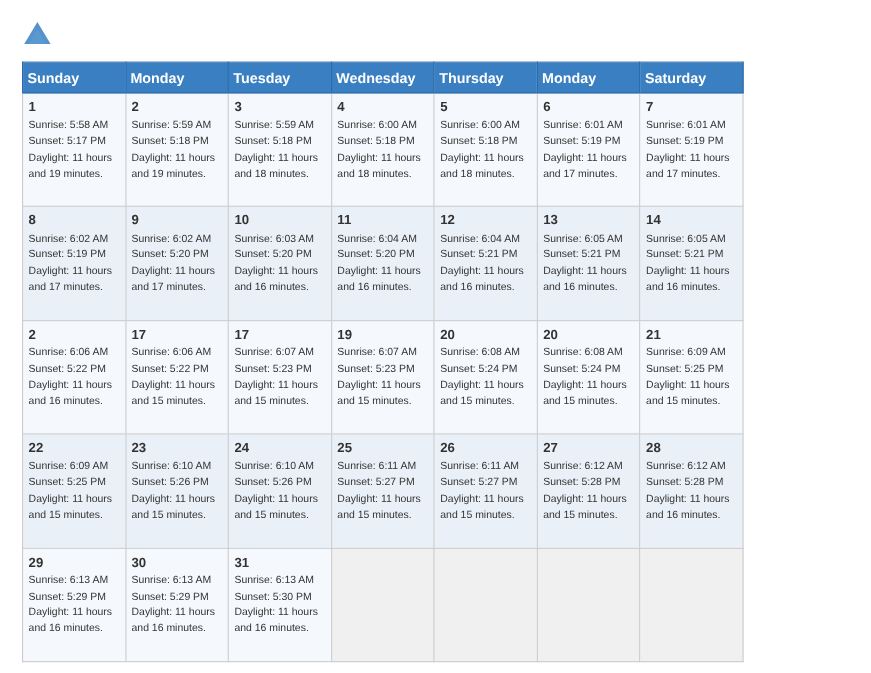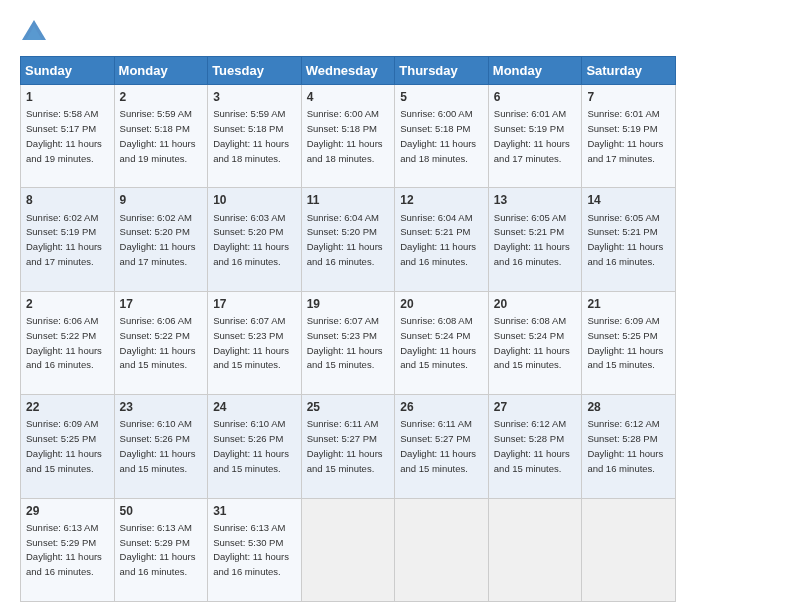--- a/index.html
+++ b/index.html
@@ -258,21 +258,21 @@
           <td><span class="day-num">28</span><span class="day-info" style="white-space: pre-wrap;">Sunrise: 6:12 AM
 Sunset: 5:28 PM
 Daylight: 11 hours
 and 16 minutes.</span></td>
         </tr>
         <tr>
           <td><span class="day-num">29</span><span class="day-info" style="white-space: pre-wrap;">Sunrise: 6:13 AM
 Sunset: 5:29 PM
 Daylight: 11 hours
 and 16 minutes.</span></td>
-          <td><span class="day-num">50</span><span class="day-info" style="white-space: pre-wrap;">Sunrise: 6:13 AM
+          <td><span class="day-num">30</span><span class="day-info" style="white-space: pre-wrap;">Sunrise: 6:13 AM
 Sunset: 5:29 PM
 Daylight: 11 hours
 and 16 minutes.</span></td>
           <td><span class="day-num">31</span><span class="day-info" style="white-space: pre-wrap;">Sunrise: 6:13 AM
 Sunset: 5:30 PM
 Daylight: 11 hours
 and 16 minutes.</span></td>
           <td class="empty"></td>
           <td class="empty"></td>
           <td class="empty"></td>

